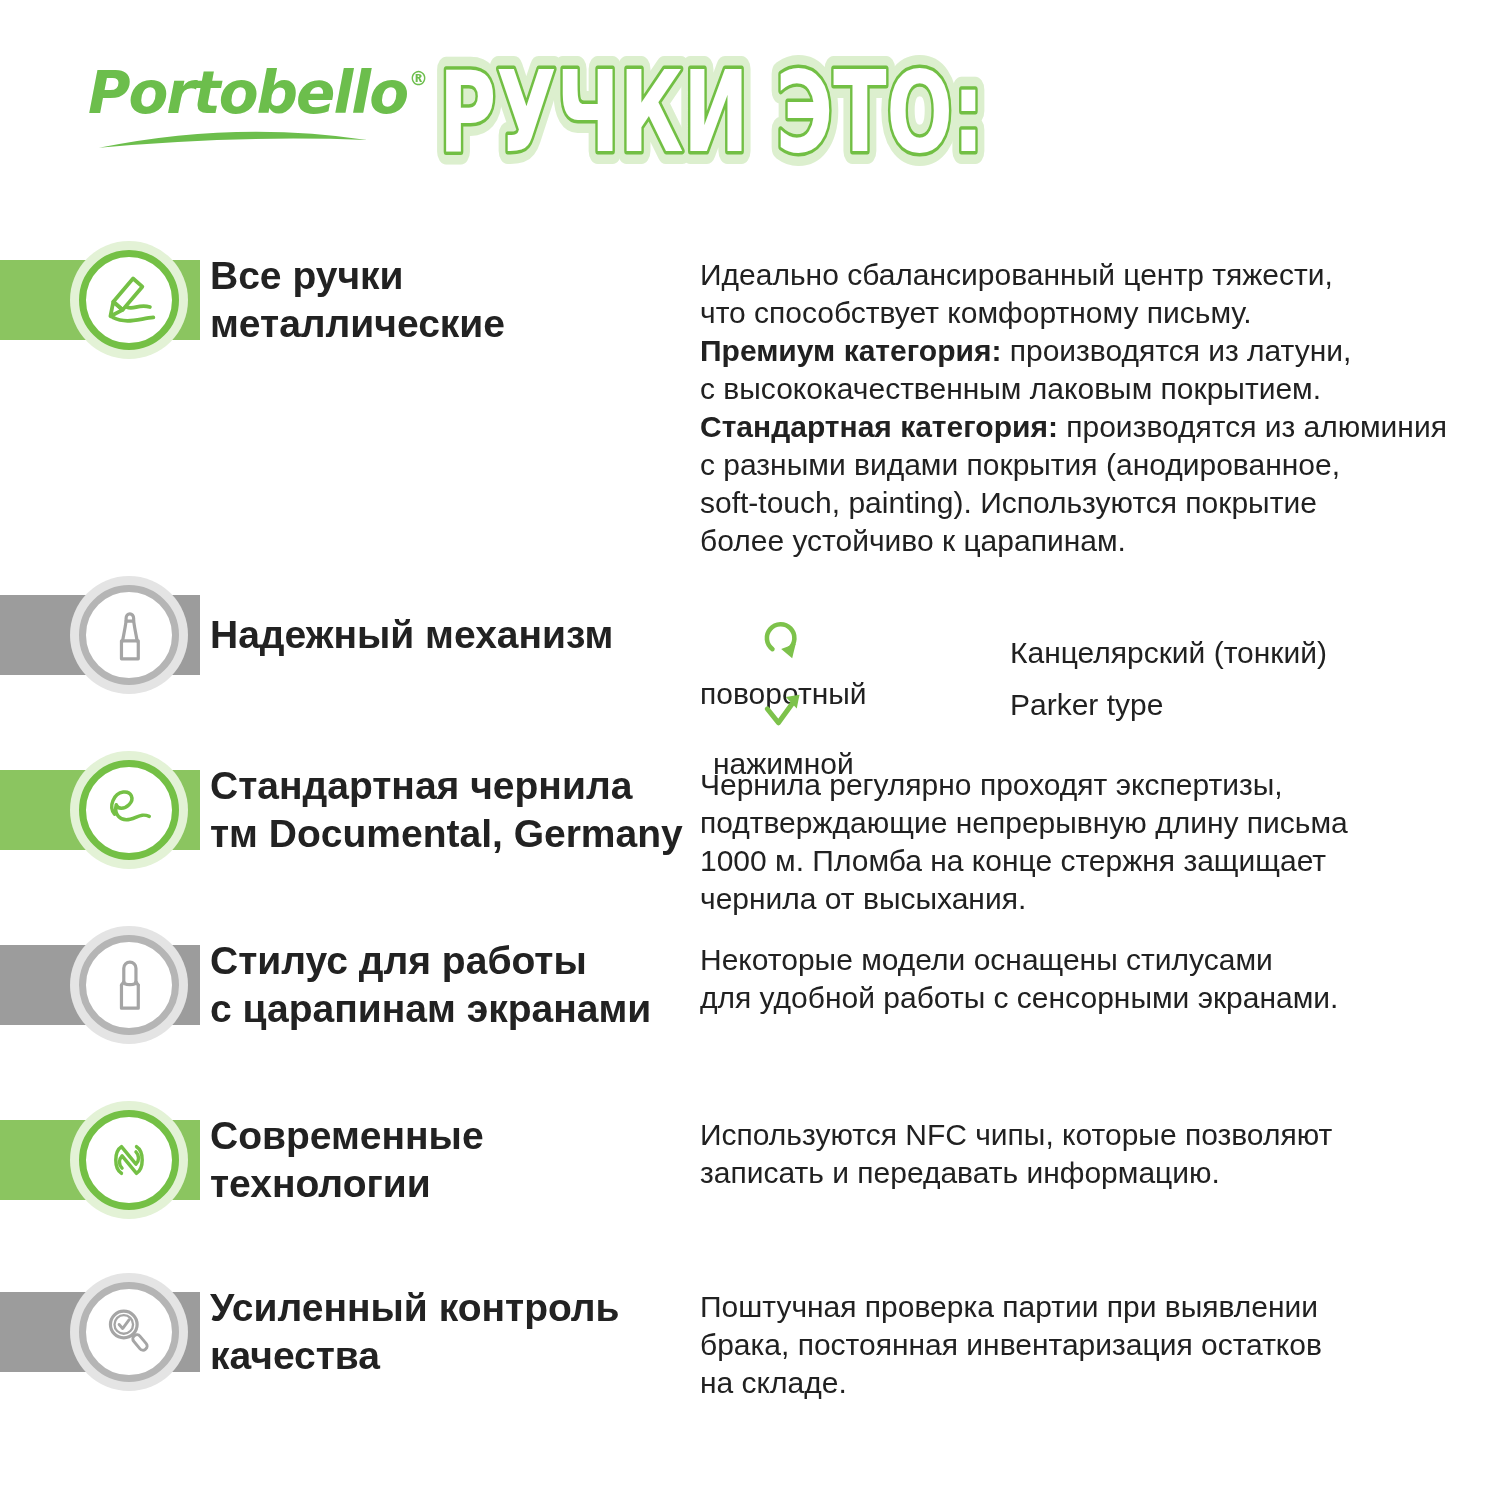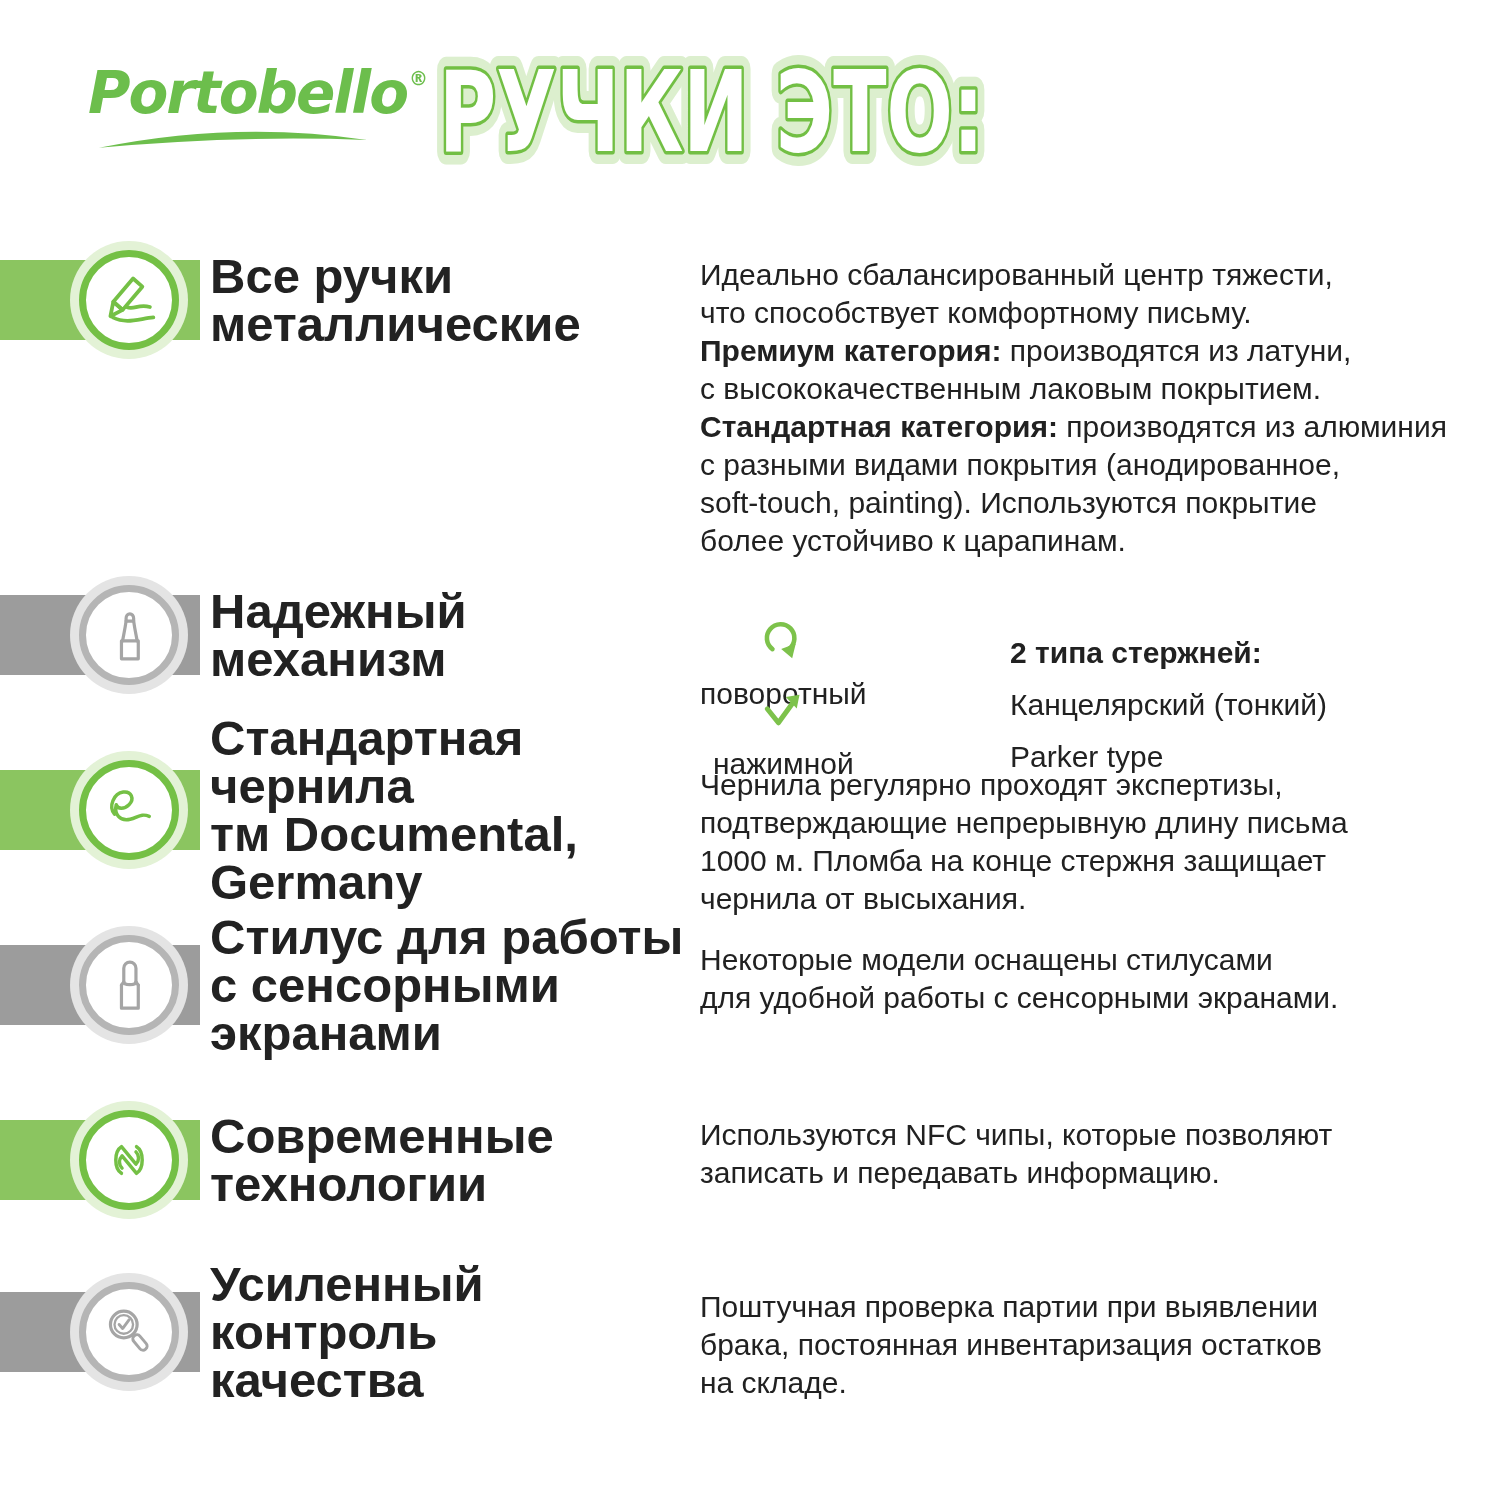--- a/index.html
+++ b/index.html
@@ -30,21 +30,21 @@
   .disc svg{display:block;}
 
   .accent-green .bar{background:#8BC560;}
   .accent-green .halo{background:#E3F2D6;}
   .accent-green .disc{border:7px solid #74C045;color:#74C045;}
   .accent-gray .bar{background:#9C9C9C;}
   .accent-gray .halo{background:#E4E4E4;}
   .accent-gray .disc{border:7px solid #B5B5B5;color:#A5A5A5;}
 
   .heading{position:absolute;left:210px;top:0;transform:translateY(-50%);margin:0;width:480px;
-           font-size:49px;line-height:48px;font-weight:700;color:#222222;white-space:pre-line;}
+           font-size:39px;line-height:48px;font-weight:700;color:#222222;white-space:pre-line;}
   .body{position:absolute;left:700px;top:-44px;width:780px;font-size:30px;line-height:38px;
         color:#212121;white-space:pre-line;}
   .b{font-weight:700;}
 
   
   .mech-options{position:absolute;left:700px;top:-18px;}
   .mech-opt{display:flex;align-items:center;gap:16px;height:70px;font-size:30px;flex-direction:column;}
   .mech-opt svg{flex:0 0 auto;}
   .mech-refills{position:absolute;left:1010px;top:-8px;font-size:30px;line-height:52px;}
 </style>
@@ -113,21 +113,20 @@
       </div>
       <div class="mech-opt">
         <svg width="44" height="44" viewBox="0 0 48 48">
           <path d="M7,24 L19,39 L35,17" fill="none" stroke="#7DC24B" stroke-width="5.5" stroke-linecap="round" stroke-linejoin="round"></path>
           <path d="M27,11 L42,8.5 L39,23.5 Z" fill="#7DC24B"></path>
         </svg>
         <span>нажимной</span>
       </div>
     </div>
     <div class="mech-refills">
-      <div class="b">2 типа стержней:</div>
       <div>Канцелярский (тонкий)</div>
       <div>Parker type</div>
     </div>
   </section>
 
   <section class="feature accent-green" style="top:810px">
     <div class="bar"></div>
     <div class="halo">
       <div class="disc">
         <svg width="58" height="58" viewBox="0 0 100 100" fill="none" stroke="currentColor" stroke-width="6" stroke-linecap="round" stroke-linejoin="round">
@@ -149,21 +148,21 @@
       <div class="disc">
         <svg width="58" height="58" viewBox="0 0 100 100" fill="none" stroke="currentColor" stroke-width="5.5" stroke-linecap="round" stroke-linejoin="round">
           <path d="M41,45 V21 a10.5,10.5 0 0 1 21,0 V45"></path>
           <path d="M41,45 a10.5,4.5 0 0 0 21,0"></path>
           <path d="M37,50 L41,45 M66,50 L62,45"></path>
           <path d="M37,50 V90 H66 V50"></path>
         </svg>
       </div>
     </div>
     <h2 class="heading">Стилус для работы
-с сенсорными экранами</h2>
+с царапинам экранами</h2>
     <div class="body"><span>Некоторые модели оснащены стилусами
 для удобной работы с сенсорными экранами.</span></div>
   </section>
 
   <section class="feature accent-green" style="top:1160px">
     <div class="bar"></div>
     <div class="halo">
       <div class="disc">
         <svg width="58" height="58" viewBox="0 0 100 100" fill="none" stroke="currentColor" stroke-width="6" stroke-linecap="round" stroke-linejoin="round">
           <path d="M37,73 C24,65 24,35 37,27 L62,57 C68,51 68,42 62,36"></path>

